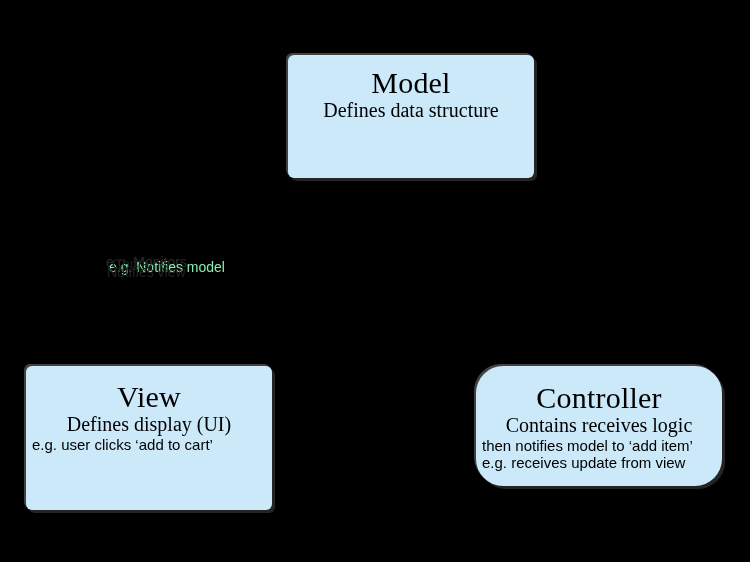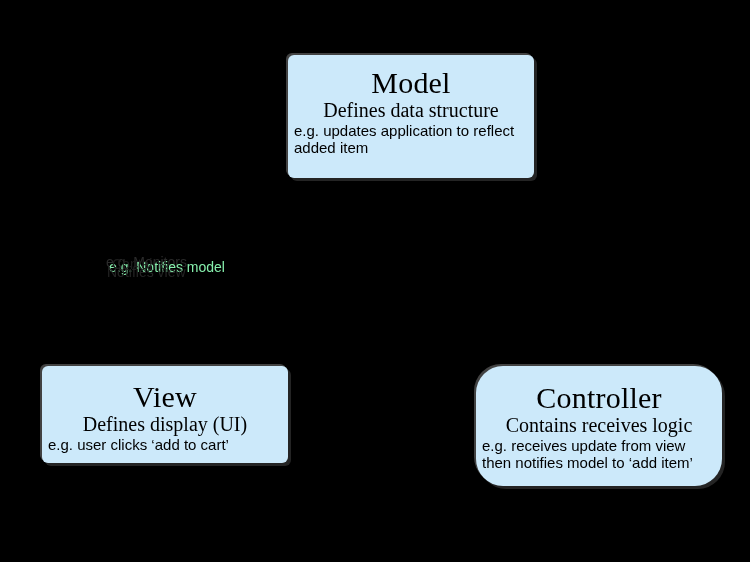--- a/index.html
+++ b/index.html
@@ -49,21 +49,21 @@
     font-family: "Liberation Sans", sans-serif;
     font-size: 15px;
     line-height: 1.15;
     margin: 0;
   }
   .body-left  { text-align: left; }
   .body-center{ text-align: left; }
 
   
   #node-model      { left: 252px; top: 55px;  width: 246px; height: 123px; margin-left: 36px; }
-  #node-view       { left: 42px;  top: 366px; width: 246px; height: 97px; }
+  #node-view       { left: 26px;  top: 366px; width: 246px; height: 144px; }
   #node-controller { left: 476px; top: 366px; width: 246px; height: 120px; border-radius: 27px; }
 
   #node-model .node-title      { margin-top: 10px; }
   #node-view .node-title       { margin-top: 13px; }
   #node-controller .node-title { margin-top: 14px; }
 
   
   #overlap-label {
     position: absolute;
     left: 58px;
@@ -89,36 +89,35 @@
   #overlap-label .l4 { left: 6px;  top: 2px;  color: #1e1e1e; }
 </style>
 </head>
 <body>
 
 <div id="canvas">
 
   <div class="node" id="node-model">
     <div class="node-title">Model</div>
     <div class="node-sub">Defines data structure</div>
-    <div class="node-body body-left">e.g. updates application to reflect added item</div>
   </div>
 
   <div id="overlap-label">
     <span class="l1">e.g. Monitors</span>
     <span class="l2">e.g. Notifies model</span>
     <span class="l3">Notifies view</span>
     <span class="l4">Contains</span>
   </div>
 
   <div class="node" id="node-view">
     <div class="node-title">View</div>
     <div class="node-sub">Defines display (UI)</div>
     <div class="node-body body-center">e.g. user clicks ‘add to cart’</div>
   </div>
 
   <div class="node" id="node-controller">
     <div class="node-title">Controller</div>
     <div class="node-sub">Contains receives logic</div>
+    <div class="node-body body-center">then notifies model to ‘add item’</div>
     <div class="node-body body-center">e.g. receives update from view</div>
-    <div class="node-body body-center">then notifies model to ‘add item’</div>
   </div>
 
 </div>
 
 </body></html>

